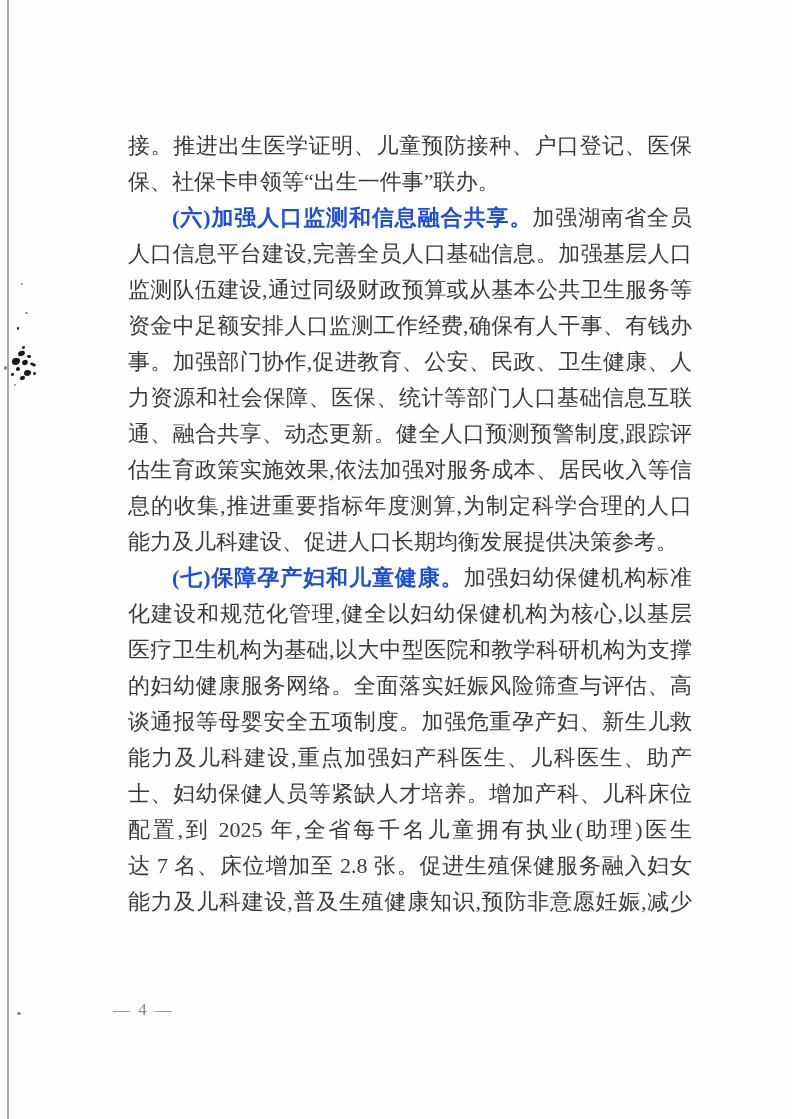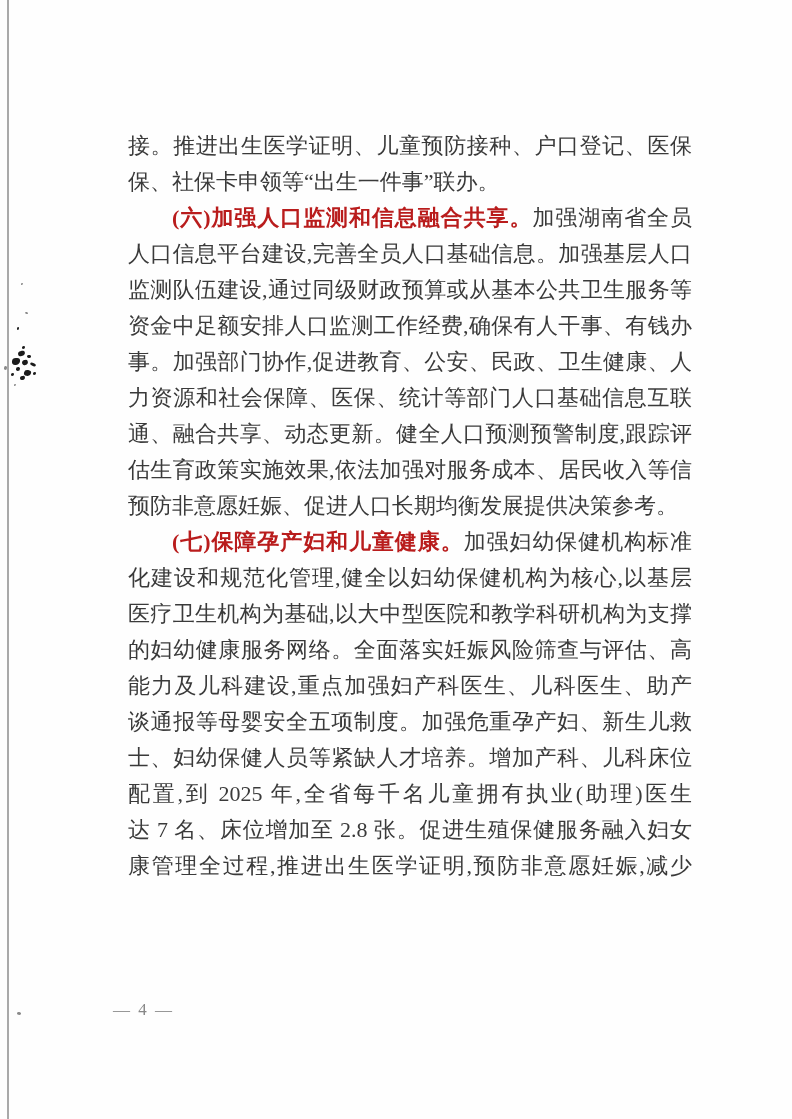--- a/index.html
+++ b/index.html
@@ -45,21 +45,21 @@
   }
   .line.just { text-align-last: justify; }
   .line.indent { padding-left: 44px; }
   .line.heading {
     font-family: "Liberation Sans", sans-serif;
     font-weight: bold;
     color: #242424;
   }
   .seg-lead {
     font-weight: bold;
-    color: #b91c1c;
+    color: #1d4ed8;
   }
   .seg-body { font-weight: normal; }
   .page-number {
     position: absolute;
     left: 113px;
     top: 1000px;
     font-size: 17px;
     line-height: 20px;
     color: #878787;
     letter-spacing: 2px;
@@ -83,31 +83,32 @@
       <div class="line just"><span class="seg-body">接。推进出生医学证明、儿童预防接种、户口登记、医保参</span></div>
       <div class="line"><span class="seg-body">保、社保卡申领等“出生一件事”联办。</span></div>
       <div class="line indent just"><span class="seg-lead">(六)加强人口监测和信息融合共享。</span><span class="seg-body">加强湖南省全员</span></div>
       <div class="line just"><span class="seg-body">人口信息平台建设,完善全员人口基础信息。加强基层人口</span></div>
       <div class="line just"><span class="seg-body">监测队伍建设,通过同级财政预算或从基本公共卫生服务等</span></div>
       <div class="line just"><span class="seg-body">资金中足额安排人口监测工作经费,确保有人干事、有钱办</span></div>
       <div class="line just"><span class="seg-body">事。加强部门协作,促进教育、公安、民政、卫生健康、人</span></div>
       <div class="line just"><span class="seg-body">力资源和社会保障、医保、统计等部门人口基础信息互联互</span></div>
       <div class="line just"><span class="seg-body">通、融合共享、动态更新。健全人口预测预警制度,跟踪评</span></div>
       <div class="line just"><span class="seg-body">估生育政策实施效果,依法加强对服务成本、居民收入等信</span></div>
-      <div class="line"><span class="seg-body">预防非意愿妊娠、促进人口长期均衡发展提供决策参考。</span></div>
+      <div class="line just"><span class="seg-body">息的收集,推进重要指标年度测算,为制定科学合理的人口</span></div>
+      <div class="line"><span class="seg-body">能力及儿科建设、促进人口长期均衡发展提供决策参考。</span></div>
       <div class="line indent just"><span class="seg-lead">(七)保障孕产妇和儿童健康。</span><span class="seg-body">加强妇幼保健机构标准</span></div>
       <div class="line just"><span class="seg-body">化建设和规范化管理,健全以妇幼保健机构为核心,以基层</span></div>
       <div class="line just"><span class="seg-body">医疗卫生机构为基础,以大中型医院和教学科研机构为支撑</span></div>
       <div class="line just"><span class="seg-body">的妇幼健康服务网络。全面落实妊娠风险筛查与评估、高危</span></div>
+      <div class="line just"><span class="seg-body">谈通报等母婴安全五项制度。加强危重孕产妇、新生儿救治</span></div>
       <div class="line just"><span class="seg-body">能力及儿科建设,重点加强妇产科医生、儿科医生、助产</span></div>
-      <div class="line just"><span class="seg-body">谈通报等母婴安全五项制度。加强危重孕产妇、新生儿救治</span></div>
       <div class="line just"><span class="seg-body">士、妇幼保健人员等紧缺人才培养。增加产科、儿科床位数</span></div>
       <div class="line just"><span class="seg-body">配置,到 2025 年,全省每千名儿童拥有执业(助理)医生</span></div>
       <div class="line just"><span class="seg-body">达 7 名、床位增加至 2.8 张。促进生殖保健服务融入妇女健</span></div>
-      <div class="line just"><span class="seg-body">康管理全过程,推进出生医学证明,预防非意愿妊娠,减少</span></div>
+      <div class="line just"><span class="seg-body">能力及儿科建设,普及生殖健康知识,预防非意愿妊娠,减少</span></div>
     </div>
 
   <div class="page-number">— 4 —</div>
 
   <div>
       <div class="speck faint" style="left: 21px; top: 283px; width: 2px; height: 2px; transform: rotate(0deg);"></div>
       <div class="speck faint" style="left: 25px; top: 312px; width: 3px; height: 2px; transform: rotate(20deg);"></div>
       <div class="speck" style="left: 17px; top: 327px; width: 2px; height: 3px; transform: rotate(0deg);"></div>
       <div class="speck" style="left: 22px; top: 346px; width: 3px; height: 3px; transform: rotate(0deg);"></div>
       <div class="speck" style="left: 18px; top: 351px; width: 7px; height: 5px; transform: rotate(-15deg);"></div>

